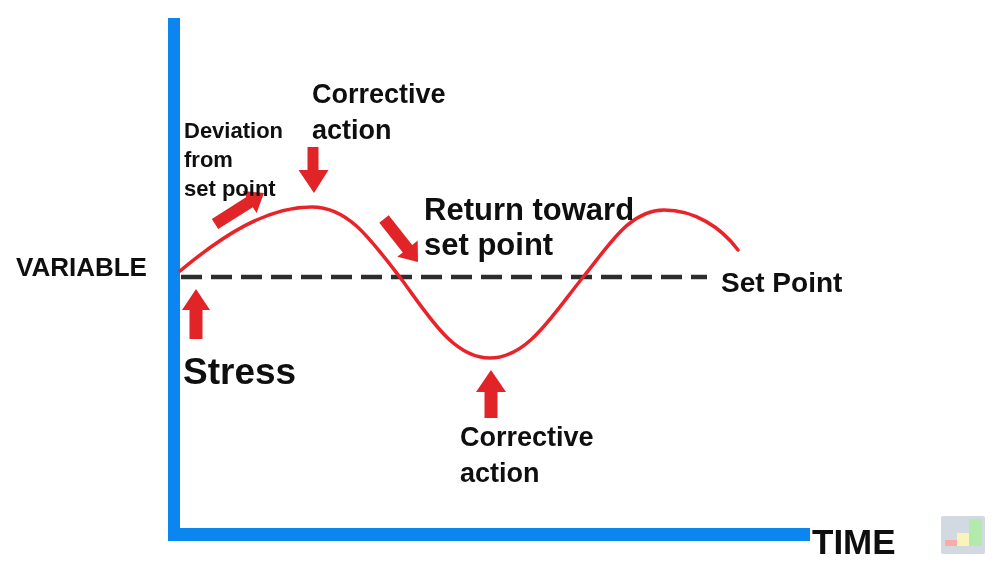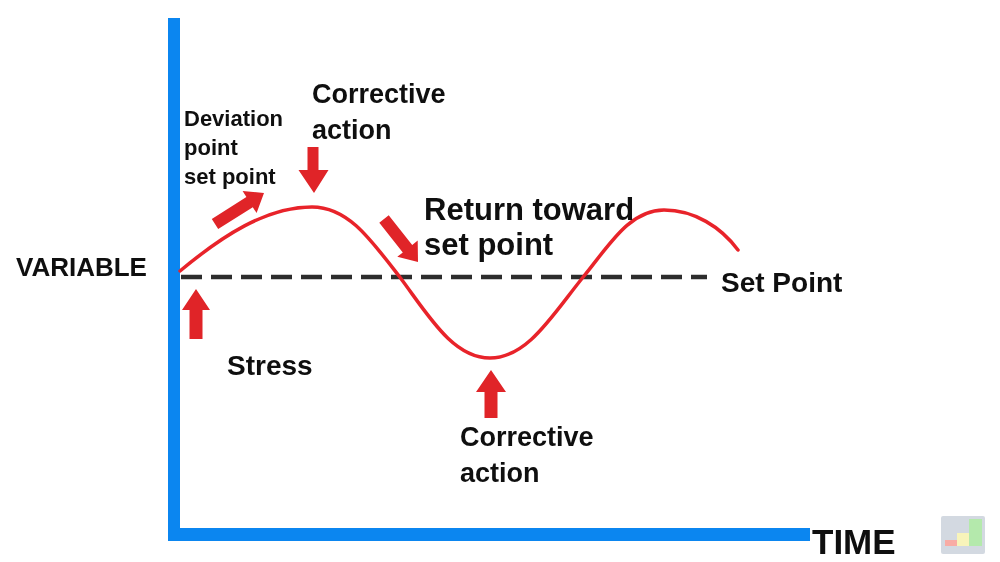--- a/index.html
+++ b/index.html
@@ -7,25 +7,25 @@
     --logo-bg:#ccd3dc; --logo-bar-red:#f79e96; --logo-bar-yellow:#f7f3ae; --logo-bar-green:#a8e69e;
   }
   html,body{margin:0;padding:0;background:#ffffff;}
   .stage{
     position:relative; width:1000px; height:562px; background:#ffffff; overflow:hidden;
     font-family:"Liberation Sans", sans-serif; color:var(--text);
   }
   .stage svg{position:absolute; left:0; top:0;}
   .label{position:absolute; font-weight:bold; color:var(--text); white-space:nowrap; line-height:1.3;}
   .lbl-variable{left:16px; top:251px; font-size:26px;}
-  .lbl-deviation{left:184px; top:104px; font-size:22px; line-height:29px;}
+  .lbl-deviation{left:184px; top:116px; font-size:22px; line-height:29px;}
   .lbl-corrective-top{left:312px; top:76px; font-size:27px; line-height:36px;}
   .lbl-return{left:424px; top:192px; font-size:31px; line-height:35px;}
   .lbl-setpoint{left:721px; top:265px; font-size:28px;}
-  .lbl-stress{left:183px; top:348px; font-size:28px;margin-left:44px;}
+  .lbl-stress{left:183px; top:348px; font-size:37px;}
   .lbl-corrective-bottom{left:460px; top:419px; font-size:27px; line-height:36px;}
   .lbl-time{left:812px; top:519px; font-size:35px;}
   .logo{
     position:absolute; left:941px; top:516px; width:44px; height:38px;
     background:var(--logo-bg); border-radius:2px; opacity:.85;
   }
   .logo .bar{position:absolute;}
   .logo .bar-red{left:4px; top:24px; width:12px; height:6px; background:var(--logo-bar-red);}
   .logo .bar-yellow{left:16px; top:17px; width:12px; height:13px; background:var(--logo-bar-yellow);}
   .logo .bar-green{left:28px; top:3px; width:13px; height:27px; background:var(--logo-bar-green);}
@@ -58,21 +58,21 @@
 
     <polygon points="379.3,222.7 402.8,252.4 397.3,256.8 418,262 417.7,240.6 412.2,245 388.7,215.3" fill="var(--arrow)"></polygon>
 
     <polygon points="497.5,418 497.5,392 506,392 491,370 476,392 484.5,392 484.5,418" fill="var(--arrow)"></polygon>
   </svg>
 
   <div class="label lbl-variable">VARIABLE</div>
 
   <div class="label lbl-deviation">
     <div>Deviation</div>
-    <div>point</div>
+    <div>from</div>
     <div>set point</div>
   </div>
 
   <div class="label lbl-corrective-top">
     <div>Corrective</div>
     <div>action</div>
   </div>
 
   <div class="label lbl-return">
     <div>Return toward</div>

